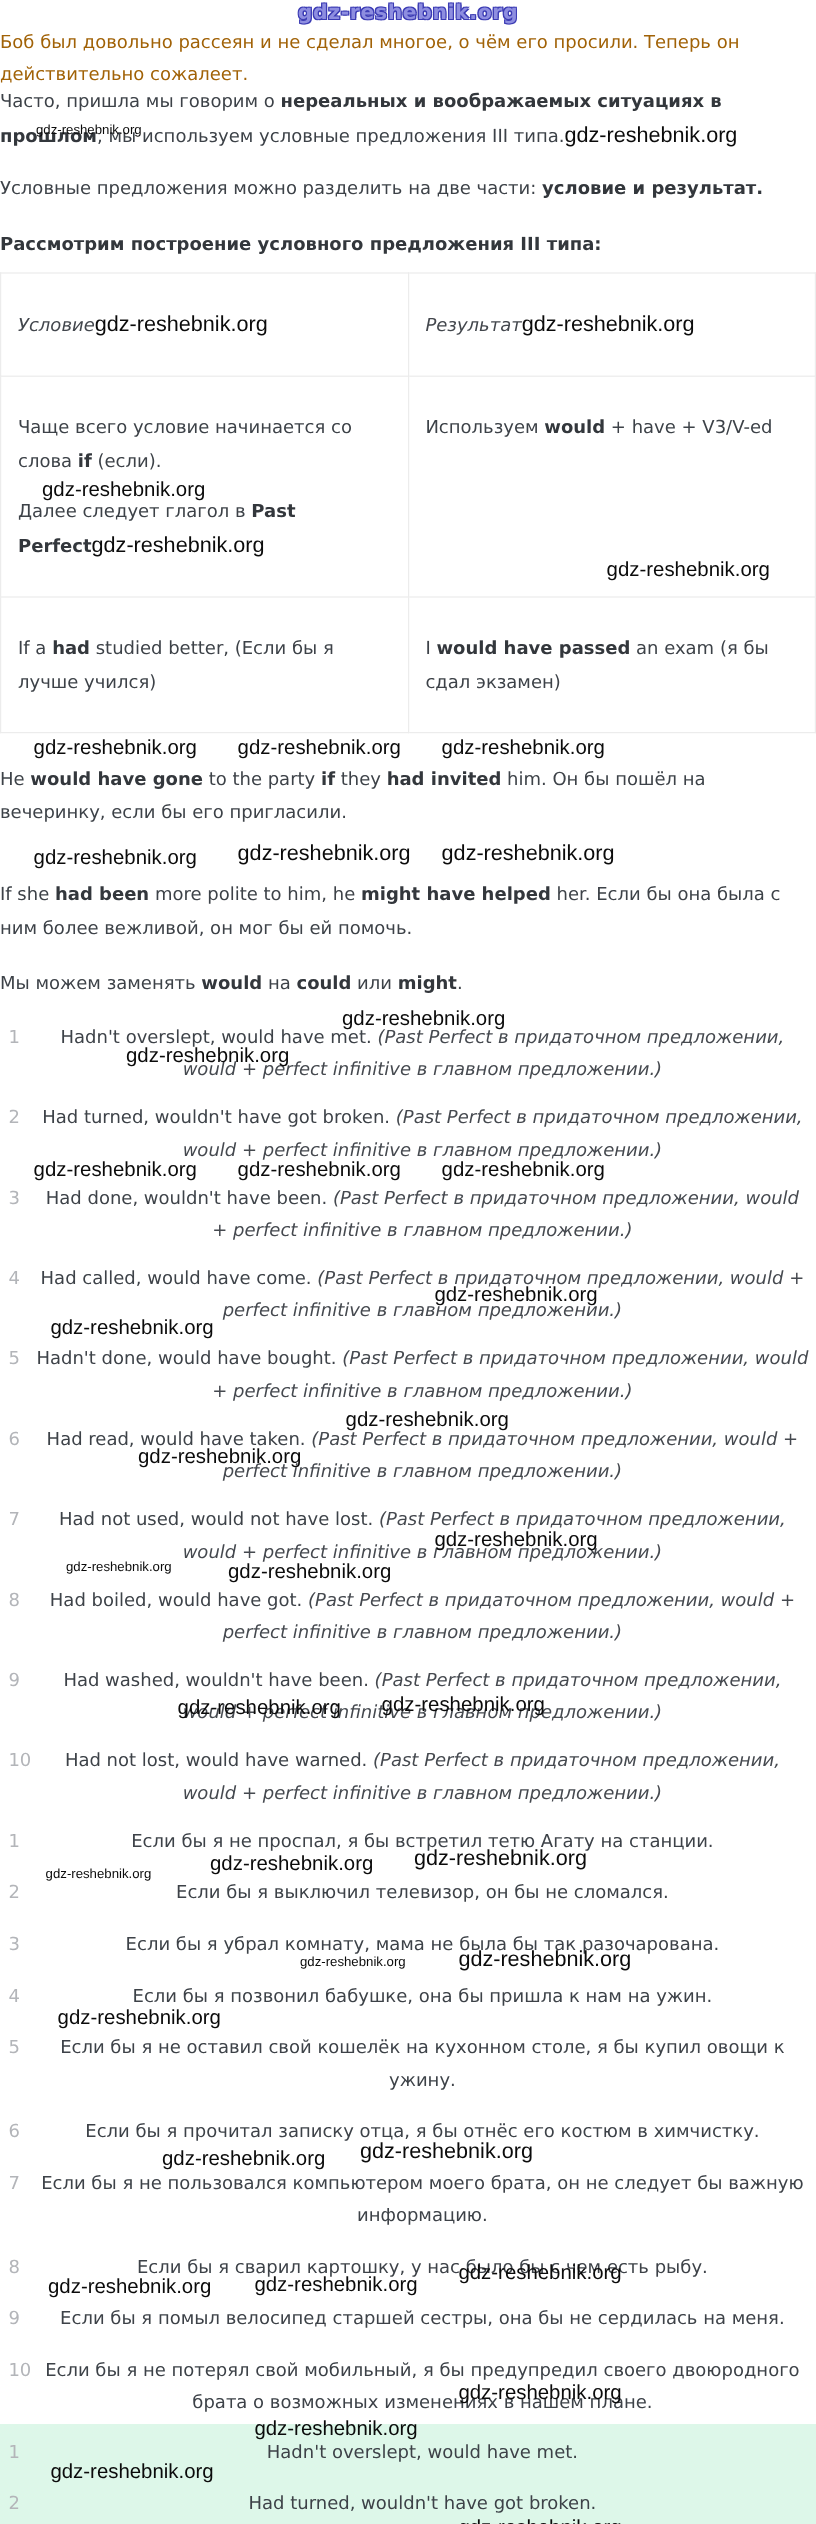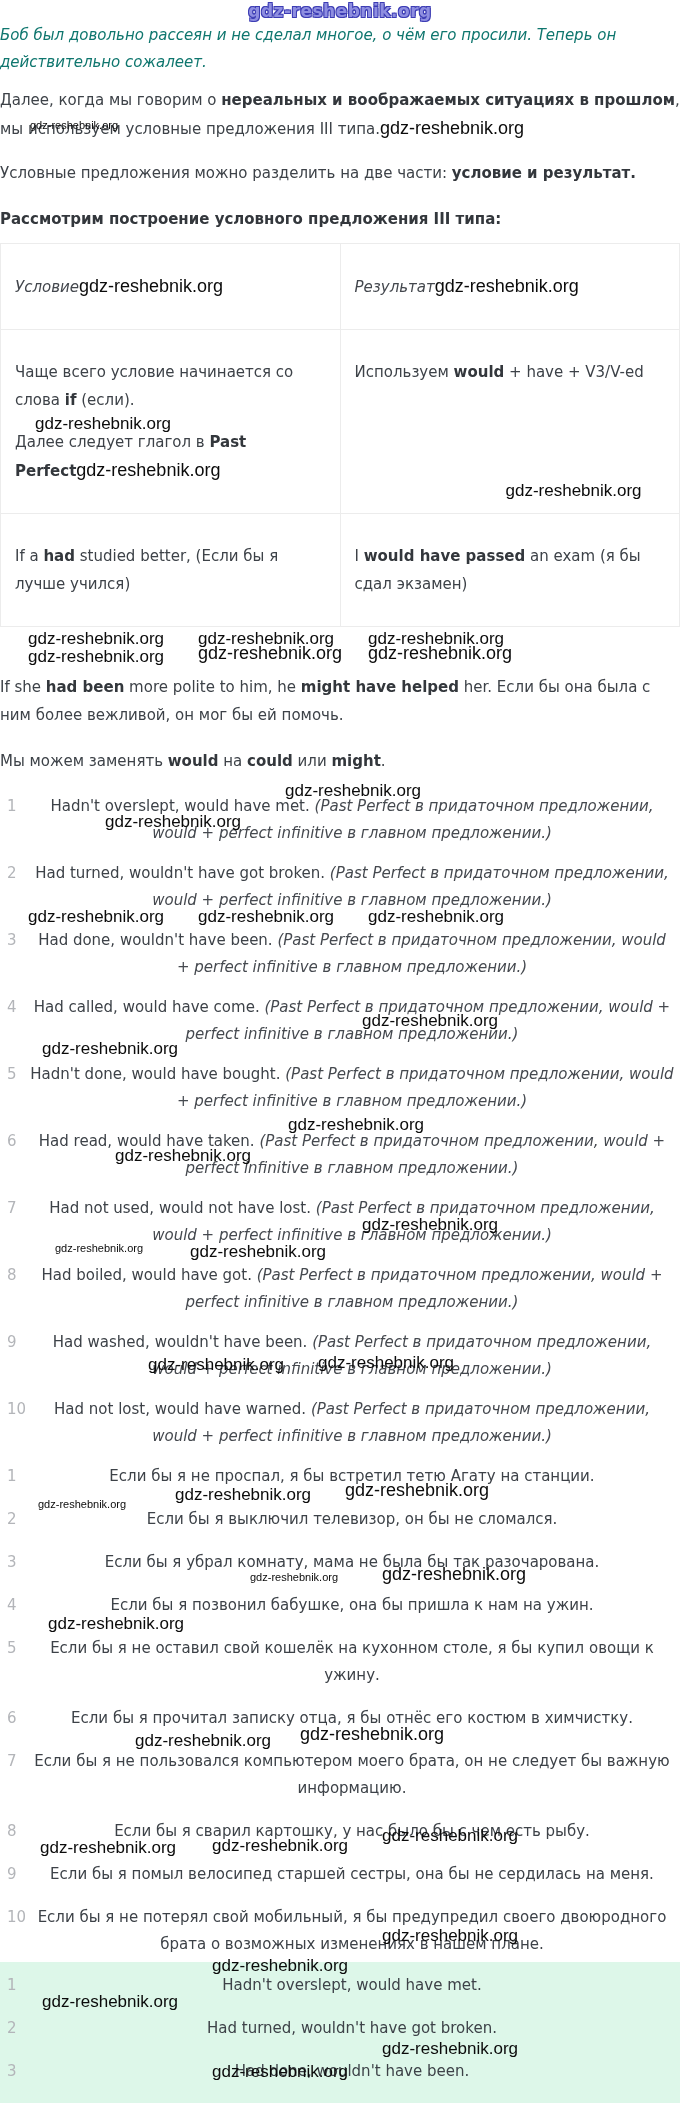--- a/index.html
+++ b/index.html
@@ -12,21 +12,21 @@
     text-shadow:-1px -1px 0 #3c3cb4,1px -1px 0 #3c3cb4,-1px 1px 0 #3c3cb4,1px 1px 0 #3c3cb4;
     padding-top:1px;height:21px;line-height:20px;
   }
   
   .wm{position:absolute;font-family:"Liberation Sans",sans-serif;font-size:17px;color:#0b0b0b;white-space:nowrap;z-index:3;}
   .wm.sm{font-size:11px;}
   .wm.lg{font-size:18px;}
   .wm-inline{font-family:"Liberation Sans",sans-serif;font-size:18px;color:#0b0b0b;font-style:normal;font-weight:400;}
   .wm-row{position:relative;height:22px;}
   p{margin:0 0 18px 0;line-height:28px;}
-  .intro{font-style:italic;height:48px;overflow:hidden;line-height:27px;margin-bottom:16px;color:#0f766e;}
+  .intro{height:48px;overflow:hidden;line-height:27px;margin-bottom:0;color:#a16207;}
   b,.b{font-weight:700;color:#33373c;}
   .rel{position:relative;}
   .p1{margin-bottom:16px;}
   .heading{font-weight:700;color:#33373c;margin-bottom:10px;}
   
   table.cond{width:680px;border-collapse:collapse;margin:0 0 2px 0;}
   table.cond td{border:1px solid #ececec;vertical-align:top;padding:28px 14px;width:50%;line-height:28px;position:relative;}
   table.cond .hdr em{font-style:italic;color:#43474d;}
   .cell-line{margin:0;line-height:28px;}
   .wm-cell{position:relative;height:14px;}
@@ -45,21 +45,21 @@
 <body>
 
 <div class="page">
 
   <div class="wm-top">gdz-reshebnik.org</div>
 
   <p class="intro">Боб был довольно рассеян и не сделал многое, о чём его просили. Теперь он действительно сожалеет.</p>
 
   <p class="p1 rel">
     <span class="wm sm" style="top:25px;left:30px;">gdz-reshebnik.org</span>
-    <span>Далее, когда мы говорим о </span><b>нереальных и воображаемых ситуациях в прошлом</b><span>, мы используем условные предложения III типа.</span><span class="wm-inline">gdz-reshebnik.org</span>
+    <span>Часто, пришла мы говорим о </span><b>нереальных и воображаемых ситуациях в прошлом</b><span>, мы используем условные предложения III типа.</span><span class="wm-inline">gdz-reshebnik.org</span>
   </p>
 
   <p>
     <span>Условные предложения можно разделить на две части: </span><b>условие и результат.</b>
   </p>
 
   <p class="heading">Рассмотрим построение условного предложения III типа:</p>
 
   <table class="cond">
     <tbody>
@@ -95,20 +95,23 @@
   </tbody>
     </table>
 
   <div class="wm-row">
     <span class="wm" style="top:0;left:28px;">gdz-reshebnik.org</span>
     <span class="wm" style="top:0;left:198px;">gdz-reshebnik.org</span>
     <span class="wm" style="top:0;left:368px;">gdz-reshebnik.org</span>
   </div>
 
 
+  <p>
+    <span>He </span><b>would have gone</b><span> to the party </span><b>if</b><span> they </span><b>had invited</b><span> him. Он бы пошёл на вечеринку, если бы его пригласили.</span>
+  </p>
 
   <div class="wm-row">
     <span class="wm" style="top:-4px;left:28px;">gdz-reshebnik.org</span>
     <span class="wm lg" style="top:-8px;left:198px;">gdz-reshebnik.org</span>
     <span class="wm lg" style="top:-8px;left:368px;">gdz-reshebnik.org</span>
   </div>
 
   <p>
     <span>If she </span><b>had been</b><span> more polite to him, he </span><b>might have helped</b><span> her. Если бы она была с ним более вежливой, он мог бы ей помочь.</span>
   </p>

